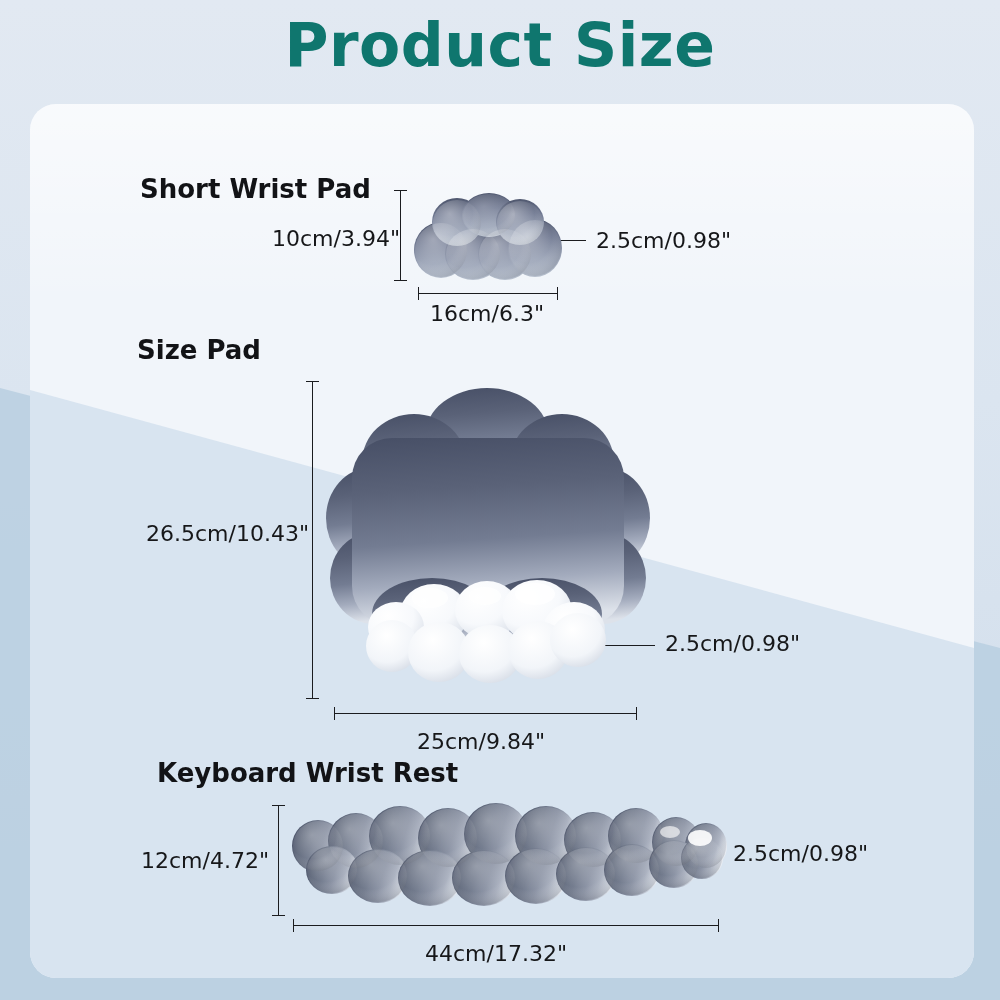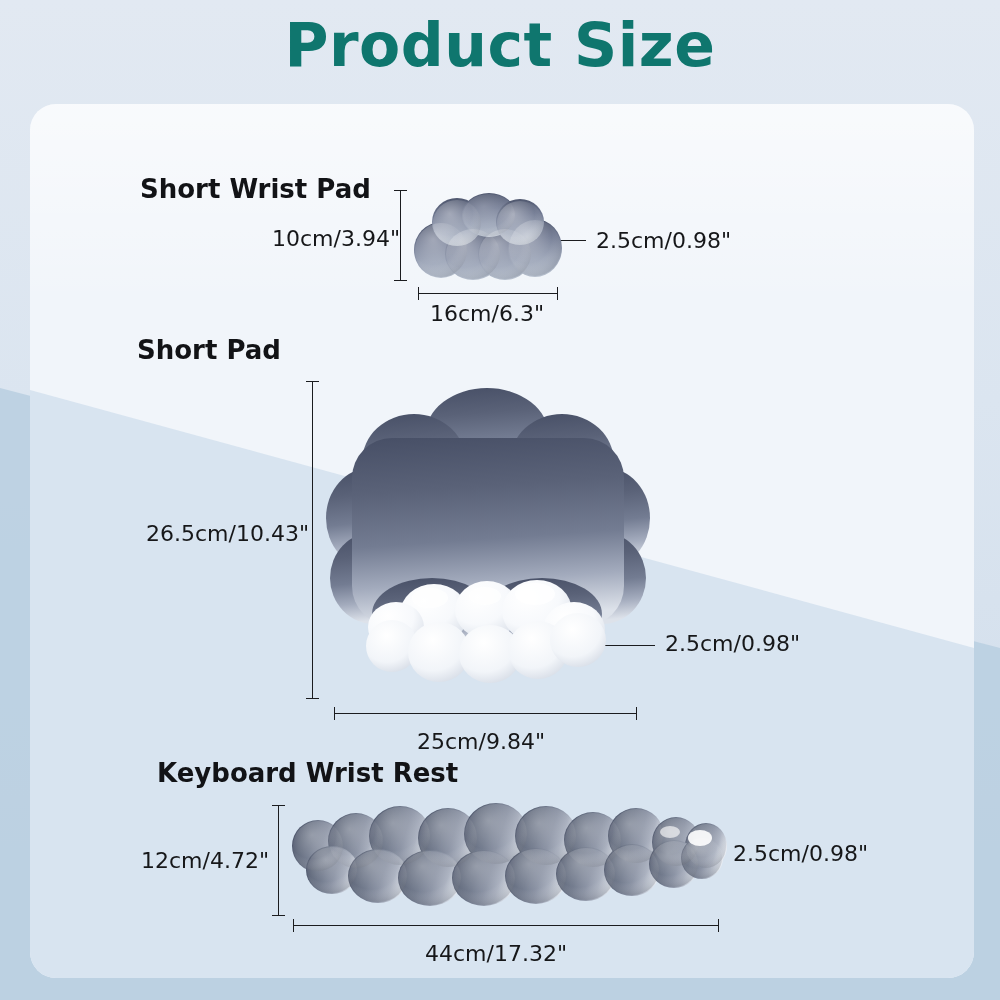--- a/index.html
+++ b/index.html
@@ -159,21 +159,21 @@
         <ellipse cx="44" cy="31" rx="24" ry="23" fill="url(#g1bub)"></ellipse>
         <ellipse cx="107" cy="31" rx="23" ry="22" fill="url(#g1bub)"></ellipse>
         <ellipse cx="28" cy="58" rx="26" ry="27" fill="url(#g1bub)"></ellipse>
         <ellipse cx="60" cy="62" rx="27" ry="25" fill="url(#g1bub)"></ellipse>
         <ellipse cx="92" cy="62" rx="26" ry="25" fill="url(#g1bub)"></ellipse>
         <ellipse cx="122" cy="56" rx="26" ry="28" fill="url(#g1bub)"></ellipse>
       </g>
     </svg>
   </div>
 
-  <div class="sec-label" id="lbl-mouse">Short Pad</div>
+  <div class="sec-label" id="lbl-mouse">Size Pad</div>
 
   <div class="cap-h" style="left:306px;top:381px;"></div>
   <div class="vline" style="left:312px;top:381px;height:317px;"></div>
   <div class="cap-h" style="left:306px;top:698px;"></div>
   <div class="dim" id="d-h2">26.5cm/10.43"</div>
 
   <div class="cap-v" style="left:334px;top:707px;"></div>
   <div class="hline" style="left:334px;top:713px;width:302px;"></div>
   <div class="cap-v" style="left:636px;top:707px;"></div>
   <div class="dim" id="d-w2">25cm/9.84"</div>

